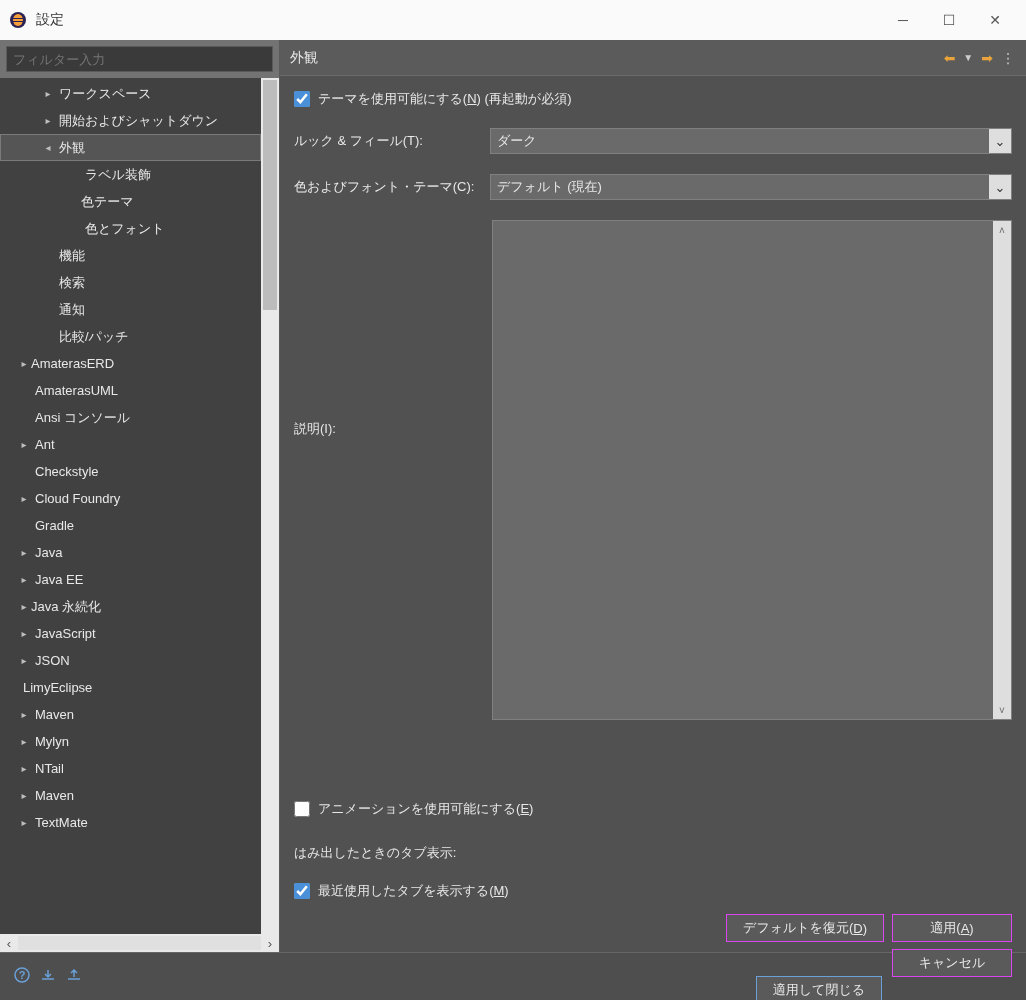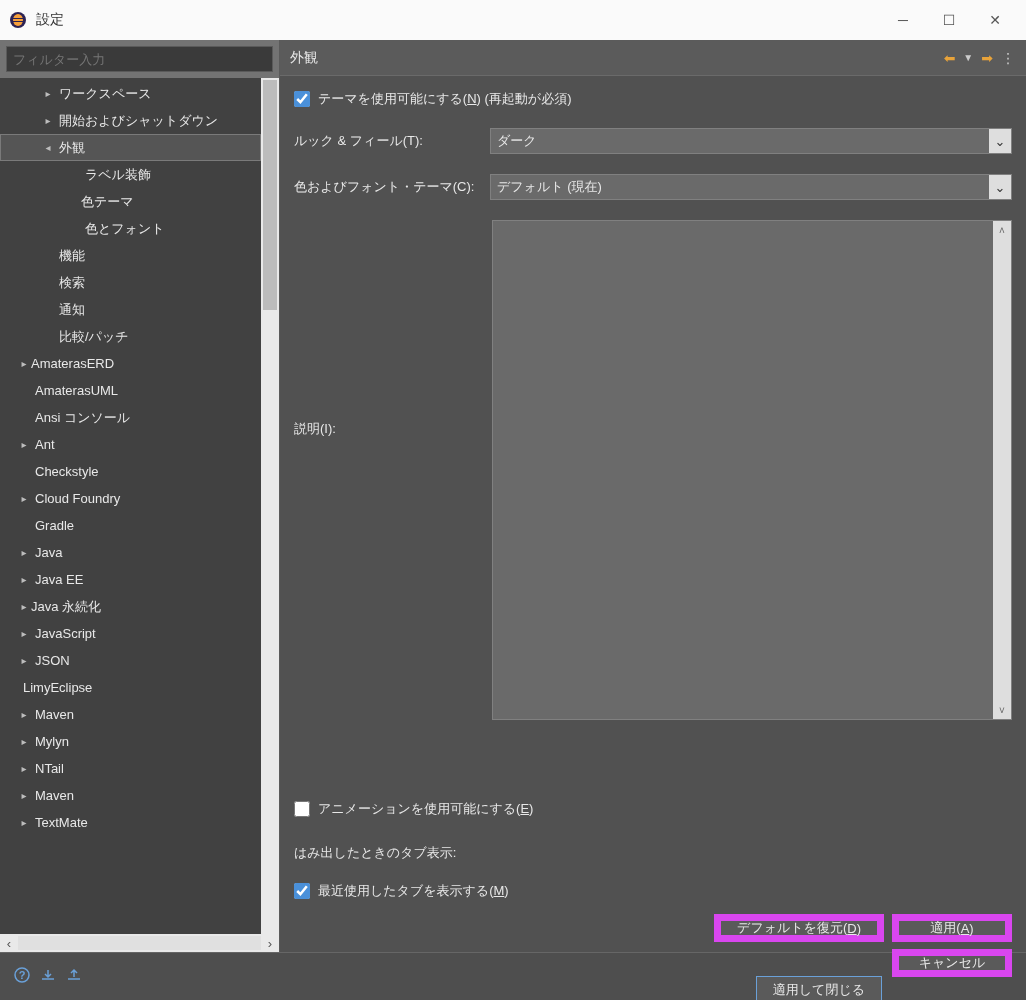--- a/index.html
+++ b/index.html
@@ -176,21 +176,21 @@
 .section-label { margin-top:6px; }
 
 .btn-row {
   display:flex; gap:8px; justify-content:flex-end;
   padding: 6px 14px 10px;
 }
 .btn {
   min-width: 120px;
   height:28px;
   background:#5a5a5a;
-  border:7px solid #d946ef;
+  border:1px solid #d946ef;
   color:#e8e8e8;
   display:flex; align-items:center; justify-content:center;
   padding: 0 16px;
 }
 .btn.primary { border:1px solid #6aa0d8;margin-top:27px; }
 
 .footer {
   height:48px;
   display:flex;
   align-items:center;

